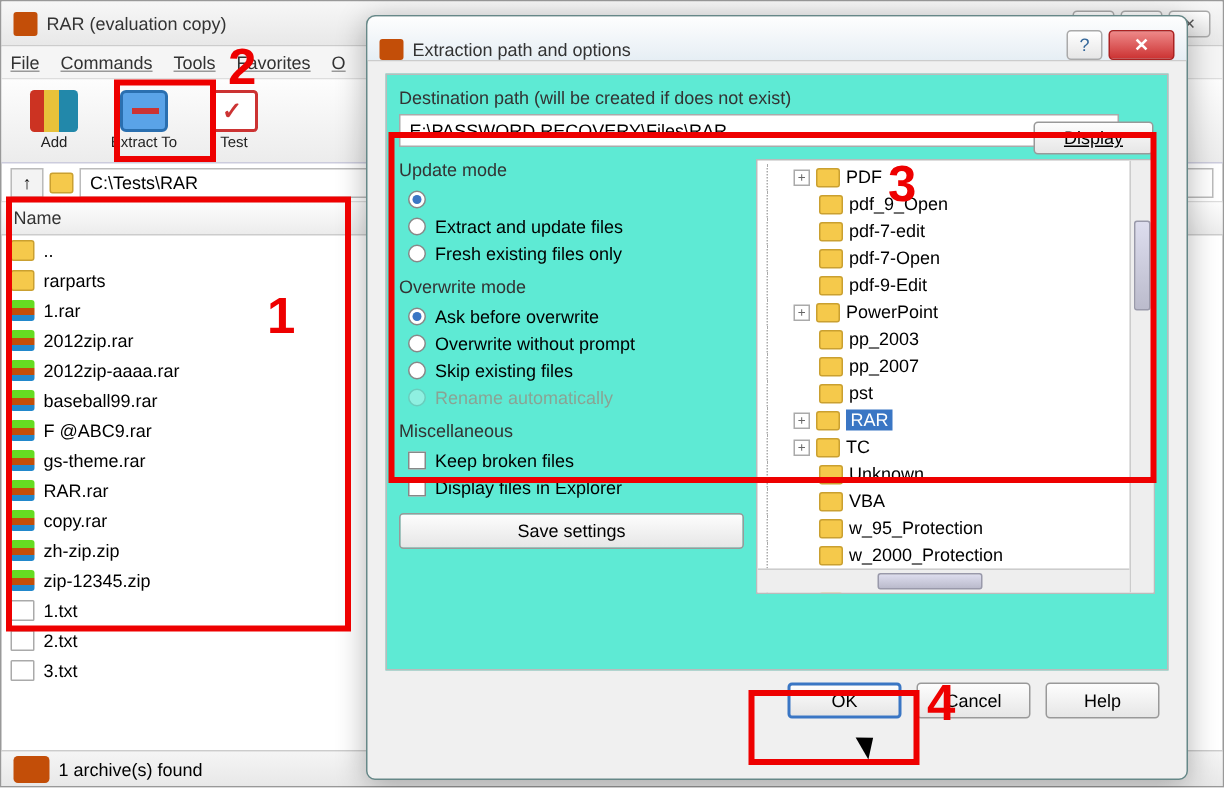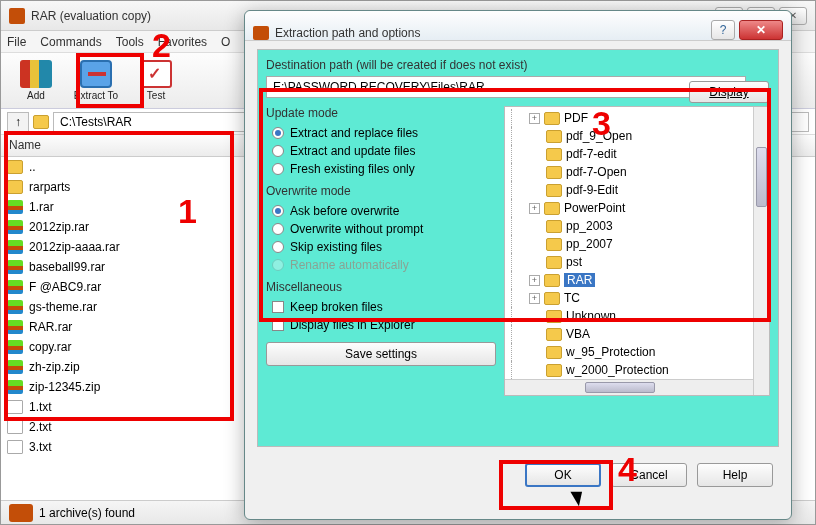--- a/index.html
+++ b/index.html
@@ -7,21 +7,21 @@
 
 
 .main-window { position: absolute; left: 0; top: 0; width: 816px; height: 525px; background: #fff; border: 1px solid #999; }
 .titlebar { height: 30px; background: linear-gradient(#f7f7f7,#e8e8e8); border-bottom: 1px solid #ccc; display: flex; align-items: center; padding: 0 8px; }
 .titlebar .app-icon { width: 16px; height: 16px; background: #c34e08; border-radius: 2px; margin-right: 6px; }
 .titlebar .title { flex: 1; color: #333; }
 .win-btns { display: flex; gap: 4px; }
 .win-btn { width: 28px; height: 18px; border: 1px solid #aaa; background: linear-gradient(#fff,#e6e6e6); border-radius: 3px; display: flex; align-items: center; justify-content: center; font-size: 10px; color: #555; }
 
 .menubar { height: 22px; background: #f5f5f5; display: flex; align-items: center; padding: 0 6px; gap: 14px; color: #333; border-bottom: 1px solid #ddd; }
-.menubar span { text-decoration-color: #999; }
+.menubar span { text-decoration: underline; text-decoration-color: #999; }
 
 .toolbar { height: 56px; background: linear-gradient(#fdfdfd,#ececec); border-bottom: 1px solid #ccd; display: flex; align-items: center; padding: 2px 6px; gap: 2px; }
 .tool-btn { width: 58px; height: 50px; display: flex; flex-direction: column; align-items: center; justify-content: center; border: 1px solid transparent; border-radius: 3px; }
 .tool-btn .ticon { width: 32px; height: 28px; }
 .icon-books { background: linear-gradient(90deg,#c32 0 30%,#e8c23a 30% 60%,#28a 60% 100%); border-radius: 3px; }
 .icon-folder-out { background: #5aa3e8; border: 2px solid #2a6fb0; border-radius: 4px; position: relative; }
 .icon-folder-out::after { content: ""; position: absolute; left: 6px; top: 10px; width: 18px; height: 4px; background: #c33; }
 .icon-test { background: #fff; border: 2px solid #c33; border-radius: 3px; position: relative; }
 .icon-test::after { content:"✓"; color:#c33; position:absolute; left:6px; top:2px; font-size:16px; font-weight:bold; }
 .tool-btn .tlabel { font-size: 10px; color: #222; margin-top: 2px; }
@@ -82,21 +82,21 @@
 
 .vscroll { position:absolute; right:0; top:0; bottom:0; width:16px; background:#eee; border-left:1px solid #ccc; }
 .vscroll .thumb { position:absolute; left:2px; right:2px; top:40px; height:60px; background:linear-gradient(#dde,#bbc); border:1px solid #99a; border-radius:2px; }
 .hscroll-row { height:16px; display:flex; }
 .hscroll { flex:1; background:#eee; border-top:1px solid #ccc; position:relative; }
 .hscroll .thumb { position:absolute; top:2px; bottom:2px; left:80px; width:70px; background:linear-gradient(#dde,#bbc); border:1px solid #99a; border-radius:2px; }
 
 .save-row { margin-top:8px; }
 .save-btn { width:230px; height:24px; border:1px solid #999; background:linear-gradient(#fdfdfd,#e6e6e6); border-radius:3px; }
 
-.dlg-footer { height:40px; display:flex; align-items:flex-end; justify-content:flex-end; gap:10px; padding:0 18px; }
+.dlg-footer { height:40px; display:flex; align-items:center; justify-content:flex-end; gap:10px; padding:0 18px; }
 .dlg-btn { width:76px; height:24px; border:1px solid #999; background:linear-gradient(#fdfdfd,#e6e6e6); border-radius:3px; }
 .dlg-btn.primary { border:2px solid #3a76c4; }
 
 
 .anno { position:absolute; border:4px solid #e00; pointer-events:none; }
 .anno-num { position:absolute; color:#e00; font-size:34px; font-weight:900; font-family:Arial; pointer-events:none; }
 
 .cursor { position:absolute; width:14px; height:18px; pointer-events:none; }
 .cursor::before { content:""; position:absolute; left:0; top:0; border-left:10px solid #000; border-top:6px solid transparent; border-bottom:11px solid transparent; transform:rotate(-30deg); }
 </style>
@@ -234,21 +234,20 @@
           <button class="side-btn">New folder</button>
         </div>
       </div>
 
       <div class="opts-cols">
         <div class="left-col">
           <div class="fieldset">
             <div class="fs-title">Update mode</div>
             <div class="radio-row">
                 <span class="radio sel"></span>
-                <span>Extract and replace files</span>
               </div>
             <div class="radio-row">
                 <span class="radio"></span>
                 <span>Extract and update files</span>
               </div>
             <div class="radio-row">
                 <span class="radio"></span>
                 <span>Fresh existing files only</span>
               </div>
           </div>

